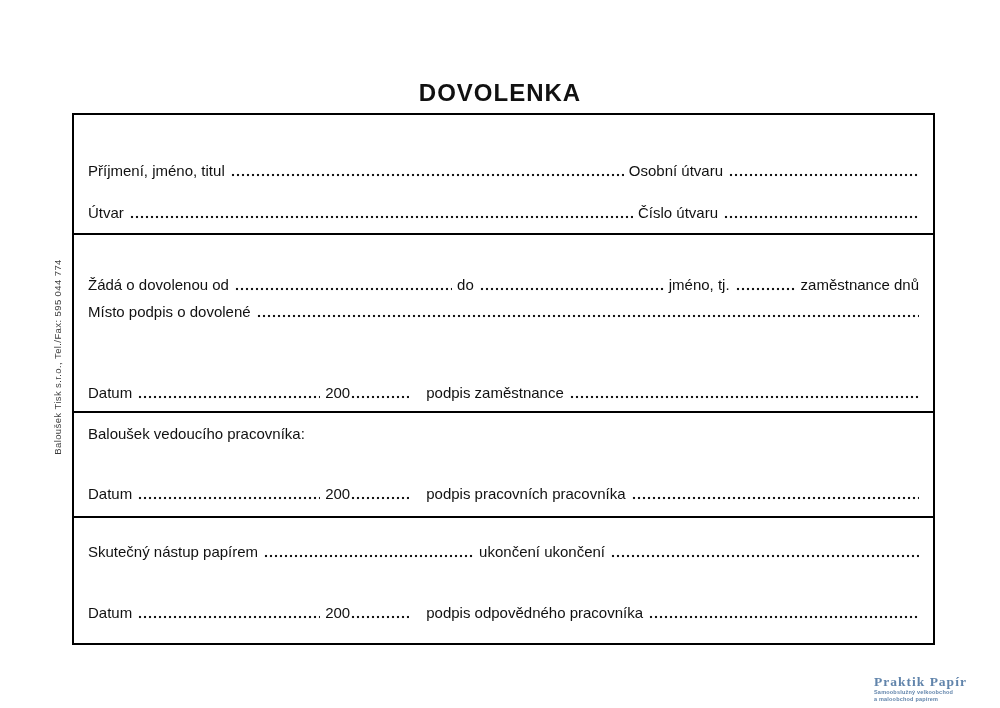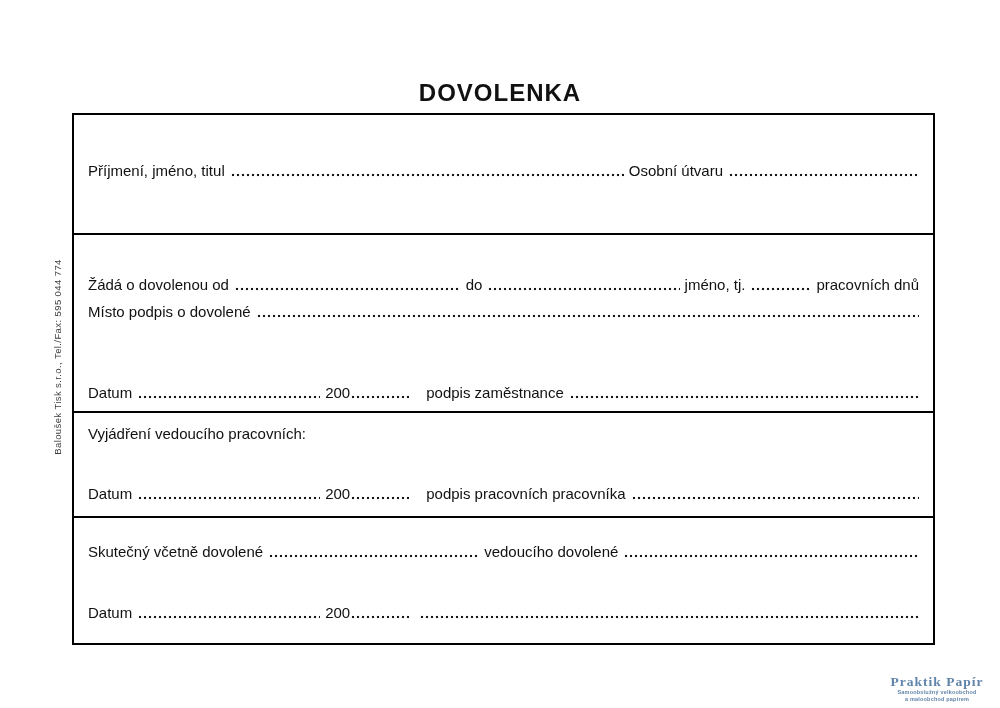--- a/index.html
+++ b/index.html
@@ -37,21 +37,21 @@
   .dots.end{margin-right:0;}
   .w58{flex:0 0 58px;}
   .w182{flex:0 0 182px;}
   .w190{flex:0 0 190px;}
   .w195{flex:0 0 195px;}
   .w210{flex:0 0 210px;}
   .w60{flex:0 0 60px;}
   .grow12{flex-grow:1.18;}
   .gap-left{margin-left:12px;}
   .logo{
-    position:absolute;right:8px;bottom:6px;width:110px;text-align:center;
+    position:absolute;right:16px;bottom:6px;width:110px;text-align:left;
     color:#6184ab;
   }
   .logo-name{
     font-size:13.5px;font-weight:bold;letter-spacing:1px;line-height:15px;
     font-family:"Liberation Serif", serif;
   }
   .logo-tag{font-size:5.5px;line-height:6.5px;font-weight:bold;letter-spacing:.2px;}
 </style>
 </head>
 <body>
@@ -64,76 +64,83 @@
 
   <div class="form-box">
 
     <div class="row" style="top:46px">
       <span class="lbl">Příjmení, jméno, titul</span>
       <span class="dots"></span>
       <span class="lbl">Osobní útvaru</span>
       <span class="dots w190 end"></span>
     </div>
 
+    <div class="row" style="top:88px">
+      <span class="lbl">Útvar</span>
+      <span class="dots"></span>
+      <span class="lbl">Číslo útvaru</span>
+      <span class="dots w195 end"></span>
+    </div>
 
     <div class="divider" style="top:118px"></div>
 
     <div class="row" style="top:160px">
       <span class="lbl">Žádá o dovolenou od</span>
       <span class="dots grow12"></span>
       <span class="lbl">do</span>
       <span class="dots"></span>
       <span class="lbl">jméno, tj.</span>
       <span class="dots w60"></span>
-      <span class="lbl">pracovních dnů</span>
+      <span class="lbl">zaměstnance dnů</span>
     </div>
 
     <div class="row" style="top:187px">
       <span class="lbl">Místo podpis o dovolené</span>
       <span class="dots end"></span>
     </div>
 
     <div class="row" style="top:268px">
       <span class="lbl">Datum</span>
       <span class="dots w182"></span>
       <span class="lbl">200</span>
       <span class="dots w58 tight"></span>
       <span class="lbl gap-left">podpis zaměstnance</span>
       <span class="dots end"></span>
     </div>
 
     <div class="divider" style="top:296px"></div>
 
     <div class="row" style="top:309px">
-      <span class="lbl">Vyjádření vedoucího pracovních:</span>
+      <span class="lbl">Baloušek vedoucího pracovníka:</span>
     </div>
 
     <div class="row" style="top:369px">
       <span class="lbl">Datum</span>
       <span class="dots w182"></span>
       <span class="lbl">200</span>
       <span class="dots w58 tight"></span>
       <span class="lbl gap-left">podpis pracovních pracovníka</span>
       <span class="dots end"></span>
     </div>
 
     <div class="divider" style="top:401px"></div>
 
     <div class="row" style="top:427px">
-      <span class="lbl">Skutečný včetně dovolené</span>
+      <span class="lbl">Skutečný nástup papírem</span>
       <span class="dots w210"></span>
-      <span class="lbl">vedoucího dovolené</span>
+      <span class="lbl">ukončení ukončení</span>
       <span class="dots end"></span>
     </div>
 
     <div class="row" style="top:488px">
       <span class="lbl">Datum</span>
       <span class="dots w182"></span>
       <span class="lbl">200</span>
       <span class="dots w58 tight"></span>
+      <span class="lbl gap-left">podpis odpovědného pracovníka</span>
       <span class="dots end"></span>
     </div>
 
   </div>
 
   <div class="logo">
     <div class="logo-name">Praktik Papír</div>
     <div class="logo-tag">Samoobslužný velkoobchod</div>
     <div class="logo-tag">a maloobchod papírem</div>
   </div>

